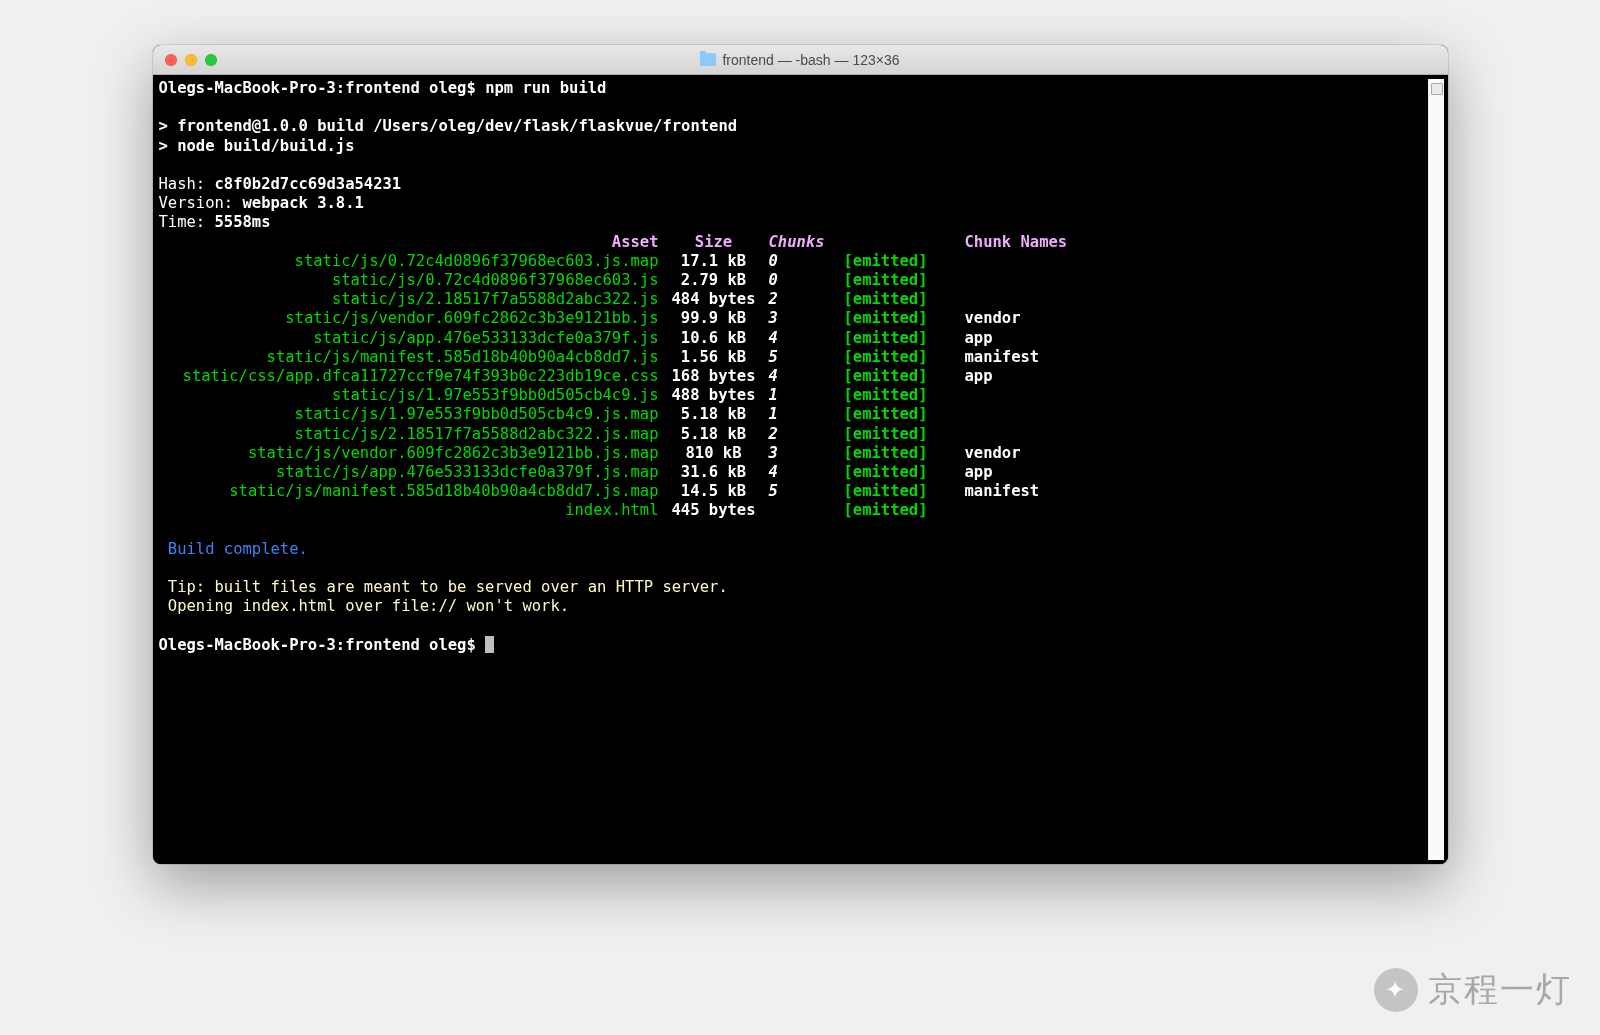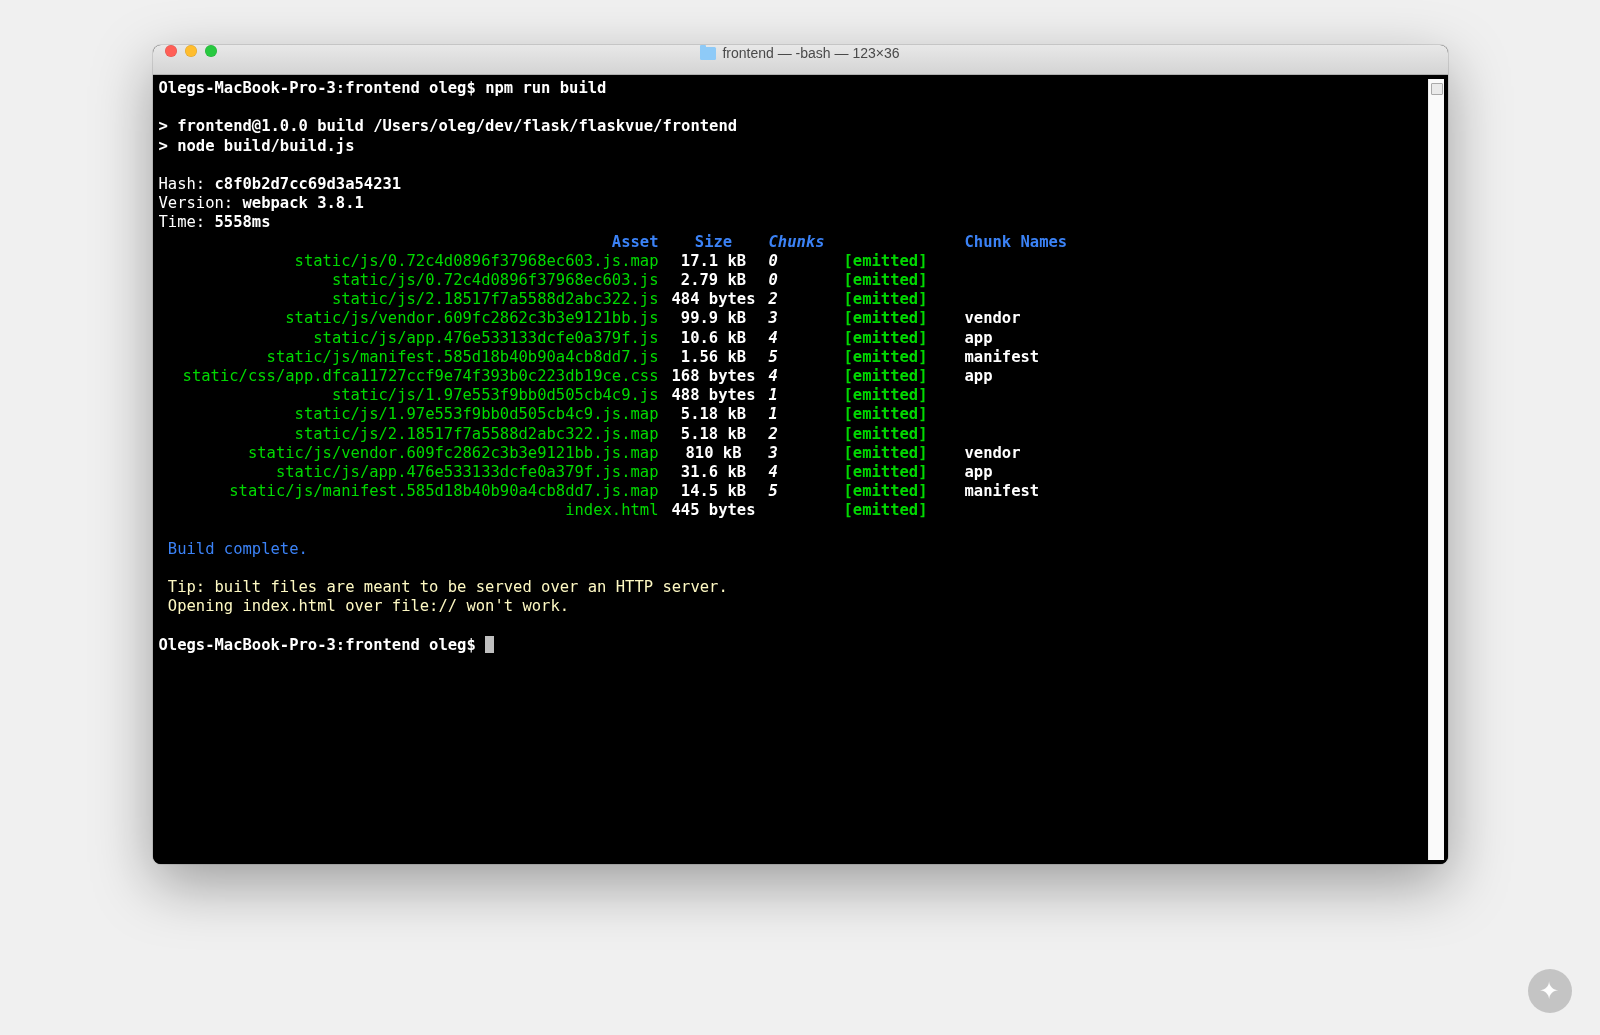--- a/index.html
+++ b/index.html
@@ -17,21 +17,21 @@
       background: #000;
       border-radius: 8px;
       box-shadow: 0 20px 60px rgba(0,0,0,0.35), 0 0 0 1px rgba(0,0,0,0.1);
       overflow: hidden;
     }
     .titlebar {
       height: 30px;
       background: linear-gradient(#e8e8e8, #d4d4d4);
       border-bottom: 1px solid #b0b0b0;
       display: flex;
-      align-items: flex-start;
+      align-items: center;
       position: relative;
     }
     .traffic-lights {
       display: flex;
       gap: 8px;
       margin-left: 12px;
     }
     .traffic-light {
       width: 12px;
       height: 12px;
@@ -86,21 +86,21 @@
     .label { color: #ffffff; }
     .bold { font-weight: bold; }
     .cyan { color: #3b82f6; font-weight: normal; }
     .yellow { color: #fef9c3; }
     .row { display: block; }
     .asset-col { display:inline-block; width: 500px; text-align: right; color:#00d900; font-weight:normal;}
     .size-col { display:inline-block; width: 110px; text-align:center; color:#fff; font-weight:bold;}
     .chunks-col { display:inline-block; width: 75px; text-align:left; color:#fff; font-weight:bold;font-style:italic;}
     .emitted-col { display:inline-block; width: 105px; text-align:left; color:#00d900; font-weight:bold;}
     .chunk-names-col { display:inline-block; padding-left: 16px; color:#fff; font-weight:bold;}
-    .hdr { color:#3b82f6; font-weight:bold;}
+    .hdr { color:#f0abfc; font-weight:bold;}
     .cursor {
       display:inline-block;
       width: 9px; height: 17px;
       background:#bfbfbf;
       vertical-align: text-bottom;
       margin-bottom: 1px;
     }
     .scrollbar {
       width: 16px;
       background: #fafafa;
@@ -167,13 +167,14 @@
 <span class="yellow"> Tip: built files are meant to be served over an HTTP server.</span>
 <span class="yellow"> Opening index.html over file:// won't work.</span>
 
 <span class="prompt bold">Olegs-MacBook-Pro-3:frontend oleg$ </span><span class="cursor"></span></div>
     <div class="scrollbar"></div>
   </div>
 </div>
 
 <div class="watermark">
   <span class="wm-icon">✦</span>
+  <span>京程一灯</span>
 </div>
 
 </body></html>

